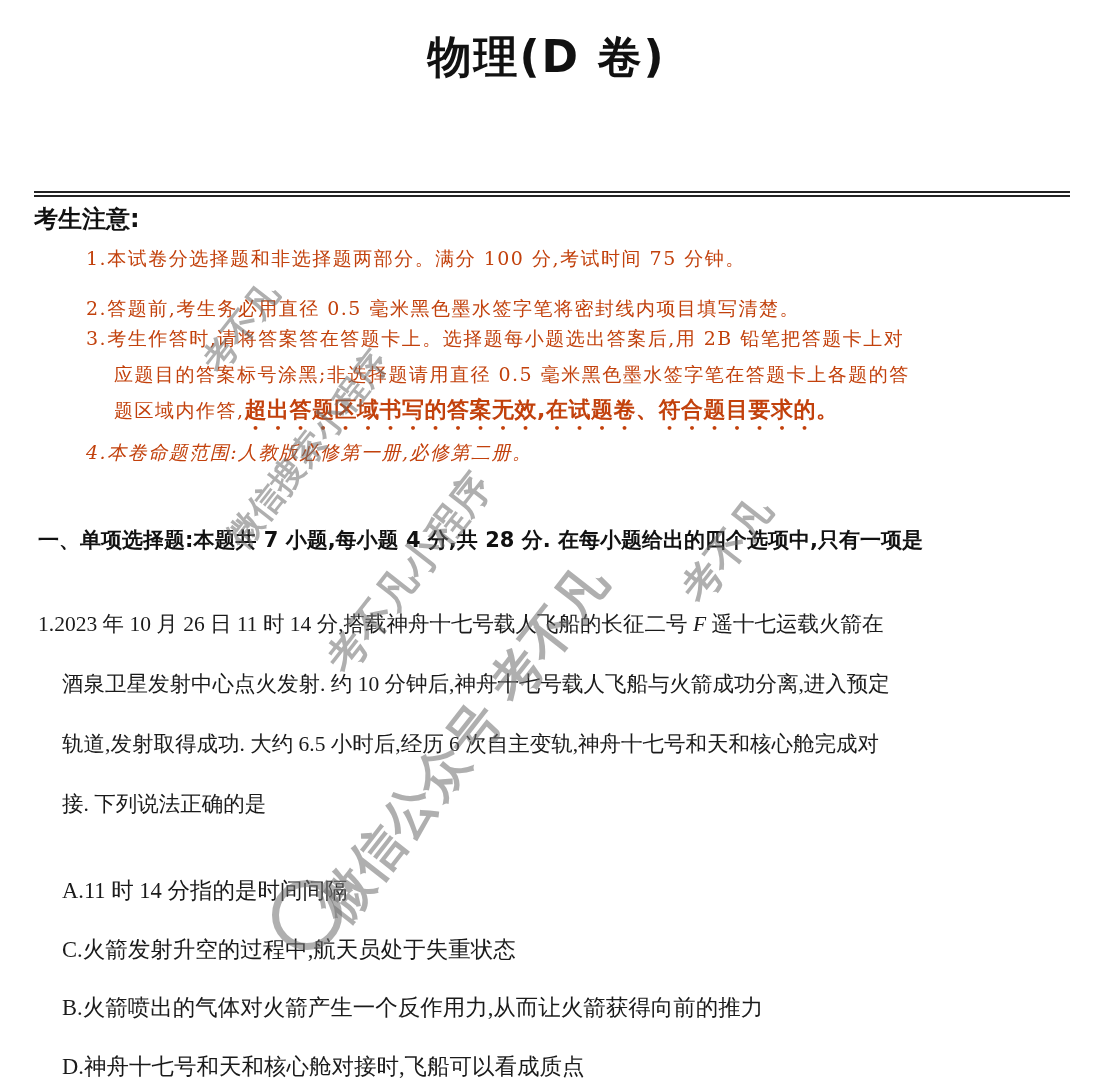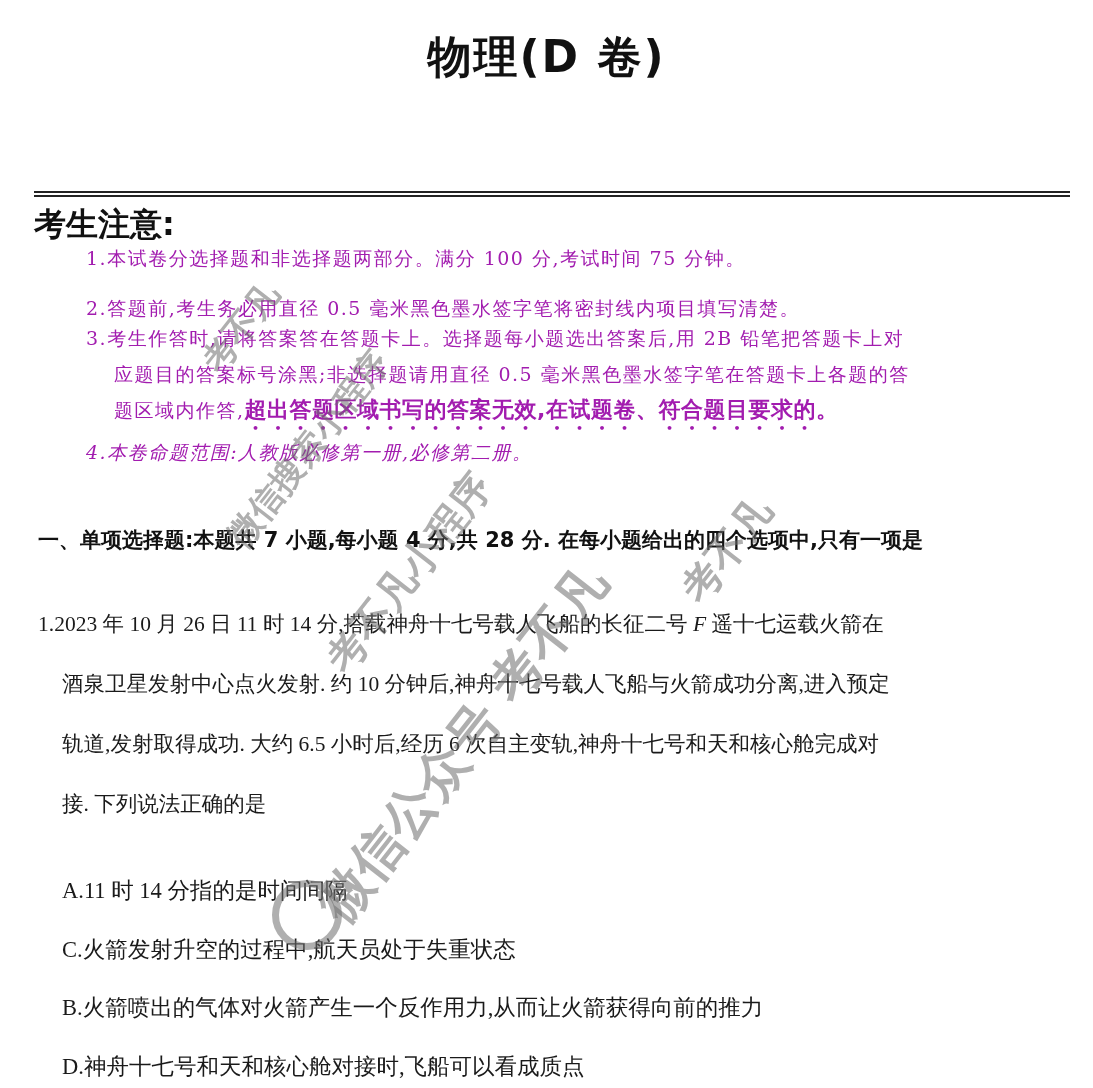--- a/index.html
+++ b/index.html
@@ -13,24 +13,24 @@
     font-family: "DejaVu Sans", "Liberation Sans", sans-serif;
     font-weight: bold; font-size: 44px; letter-spacing: 2px; color: #111;
   }
   .rule {
     position: absolute; left: 34px; width: 1036px; top: 191px; height: 6px;
     border-top: 2px solid #222; border-bottom: 2px solid #222; box-sizing: border-box;
   }
   .notice-head {
     position: absolute; left: 34px; top: 203px;
     font-family: "DejaVu Sans", "Liberation Sans", sans-serif;
-    font-weight: bold; font-size: 32px; color: #111;
+    font-weight: bold; font-size: 24px; color: #111;
   }
   .notice-item {
-    position: absolute; left: 86px; font-size: 19px; line-height: 32px; color: #a21caf;
+    position: absolute; left: 86px; font-size: 19px; line-height: 32px; color: #c2410c;
     white-space: nowrap; letter-spacing: 1.5px;
   }
   .notice-item .cont { display: block; padding-left: 28px; }
   .notice-item .emph {
     font-family: "DejaVu Sans", "Liberation Sans", sans-serif;
     font-size: 22px; font-weight: bold; letter-spacing: 0.5px;
     text-emphasis: dot; -webkit-text-emphasis: dot;
     text-emphasis-position: under; -webkit-text-emphasis-position: under;
   }
   .section-head {

